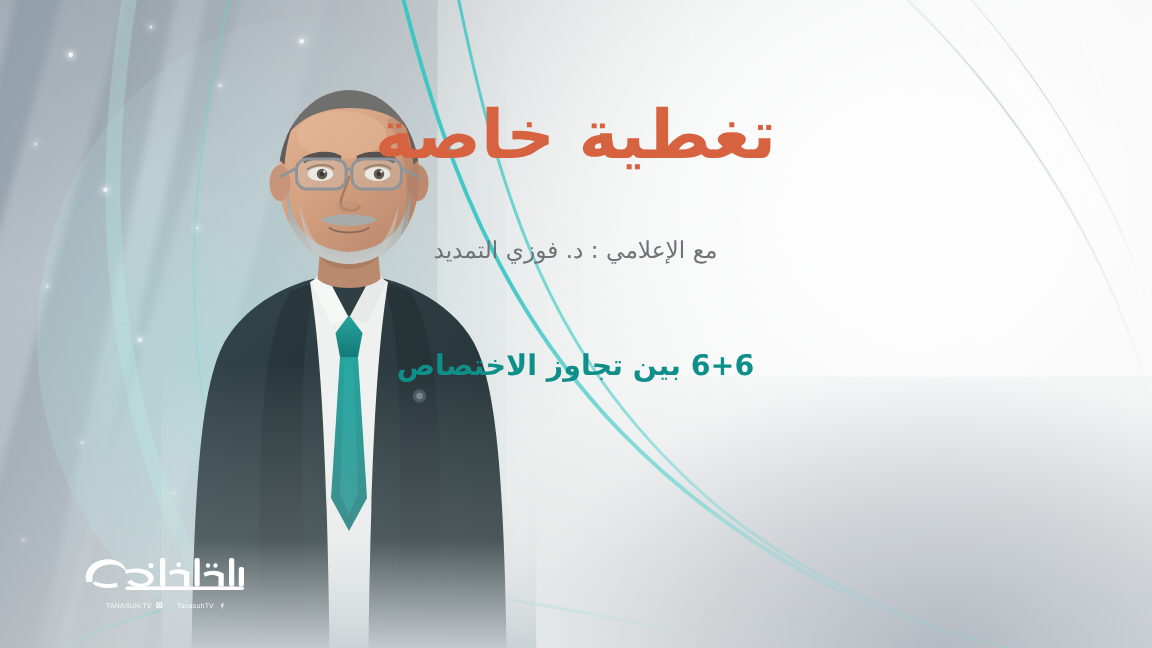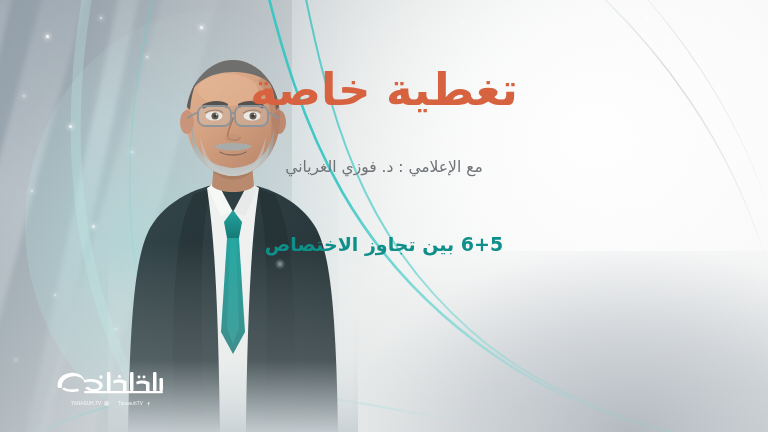--- a/index.html
+++ b/index.html
@@ -403,24 +403,24 @@
       <rect x="128" y="75" width="31" height="18" rx="6" fill="#cfe0e6" opacity="0.2"></rect>
 
       <rect x="0" y="210" width="250" height="190" fill="url(#fadeBottom)"></rect>
     </svg>
   </div>
 
   <div class="copy">
 
     <h1 class="kicker" style="color:#d7623f;">تغطية خاصة</h1>
 
-    <p class="presented-by" style="color:#6e7377;">مع الإعلامي : د. فوزي الغرياني</p>
+    <p class="presented-by" style="color:#6e7377;">مع الإعلامي : د. فوزي التمديد</p>
 
     <h2 class="headline" style="color:#0f8f89;">
-      <span class="hl-line">6+5 بين تجاوز الاختصاص</span>
+      <span class="hl-line">6+6 بين تجاوز الاختصاص</span>
     </h2>
 
   </div>
 
   <div class="logo-lockup">
 
     <svg class="logo-mark" viewBox="0 0 232 60" aria-label="التناصح">
       <g fill="#ffffff">
 
         <path d="M10 44 C 6 30 16 16 34 14 C 50 12 62 20 64 32

